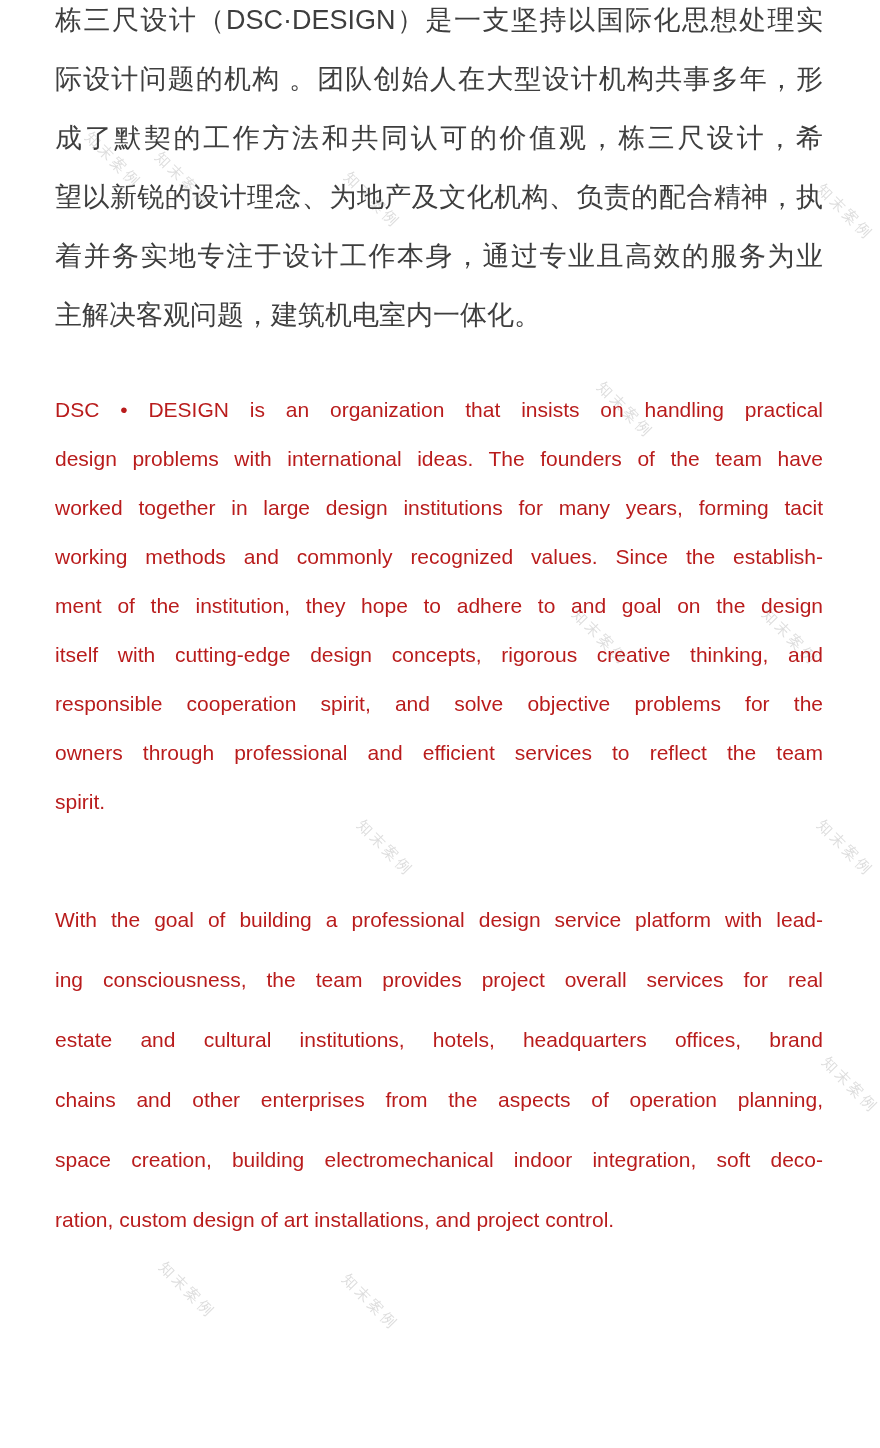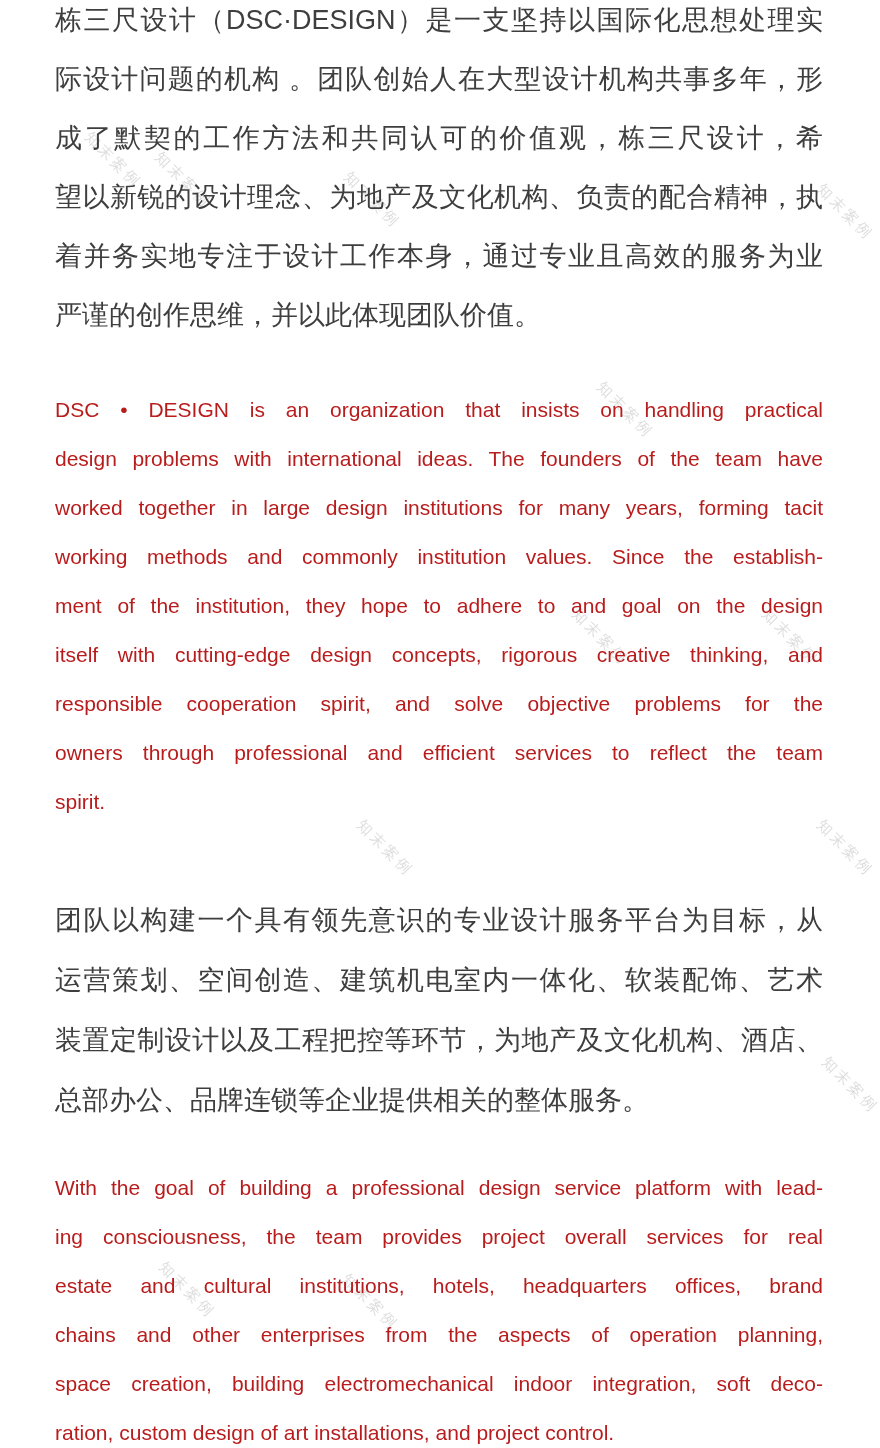--- a/index.html
+++ b/index.html
@@ -94,38 +94,32 @@
       <span class="wm" style="left: 187px; top: 1290px; color: rgb(210, 210, 210);">知末案例</span>
       <span class="wm" style="left: 370px; top: 1302px; color: rgb(210, 210, 210);">知末案例</span>
     </div>
   <article class="article">
       <div class="para zh">
         <div class="line">栋三尺设计（DSC·DESIGN）是一支坚持以国际化思想处理实</div>
         <div class="line">际设计问题的机构 。团队创始人在大型设计机构共事多年，形</div>
         <div class="line">成了默契的工作方法和共同认可的价值观，栋三尺设计，希</div>
         <div class="line">望以新锐的设计理念、为地产及文化机构、负责的配合精神，执</div>
         <div class="line">着并务实地专注于设计工作本身，通过专业且高效的服务为业</div>
-        <div class="line last">严谨的创作思维，并以此体现团队价值。</div>
+        <div class="line last">主解决客观问题，建筑机电室内一体化。</div>
       </div>
       <div class="para en">
         <div class="line">DSC • DESIGN is an organization that insists on handling practical</div>
         <div class="line">design problems with international ideas. The founders of the team have</div>
         <div class="line">worked together in large design institutions for many years, forming tacit</div>
-        <div class="line">working methods and commonly institution values. Since the establish-</div>
+        <div class="line">working methods and commonly recognized values. Since the establish-</div>
         <div class="line">ment of the institution, they hope to adhere to and goal on the design</div>
         <div class="line">itself with cutting-edge design concepts, rigorous creative thinking, and</div>
         <div class="line">responsible cooperation spirit, and solve objective problems for the</div>
         <div class="line">owners through professional and efficient services to reflect the team</div>
         <div class="line last">spirit.</div>
-      </div>
-      <div class="para zh">
-        <div class="line">团队以构建一个具有领先意识的专业设计服务平台为目标，从</div>
-        <div class="line">运营策划、空间创造、建筑机电室内一体化、软装配饰、艺术</div>
-        <div class="line">装置定制设计以及工程把控等环节，为地产及文化机构、酒店、</div>
-        <div class="line last">总部办公、品牌连锁等企业提供相关的整体服务。</div>
       </div>
       <div class="para en">
         <div class="line">With the goal of building a professional design service platform with lead-</div>
         <div class="line">ing consciousness, the team provides project overall services for real</div>
         <div class="line">estate and cultural institutions, hotels, headquarters offices, brand</div>
         <div class="line">chains and other enterprises from the aspects of operation planning,</div>
         <div class="line">space creation, building electromechanical indoor integration, soft deco-</div>
         <div class="line last">ration, custom design of art installations, and project control.</div>
       </div>
     </article>

